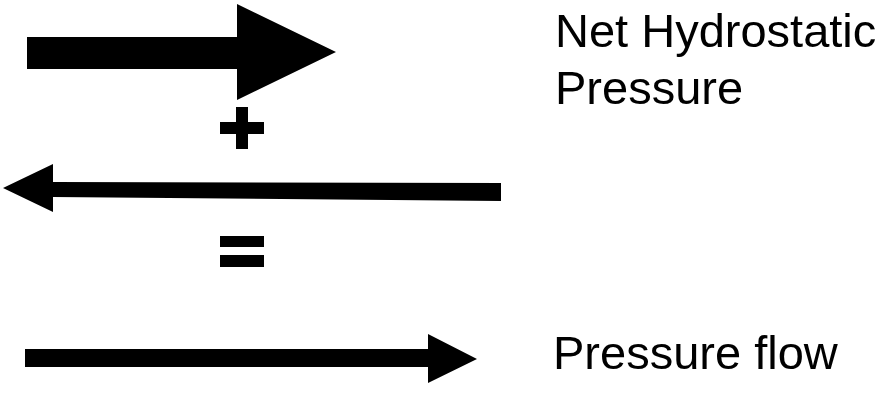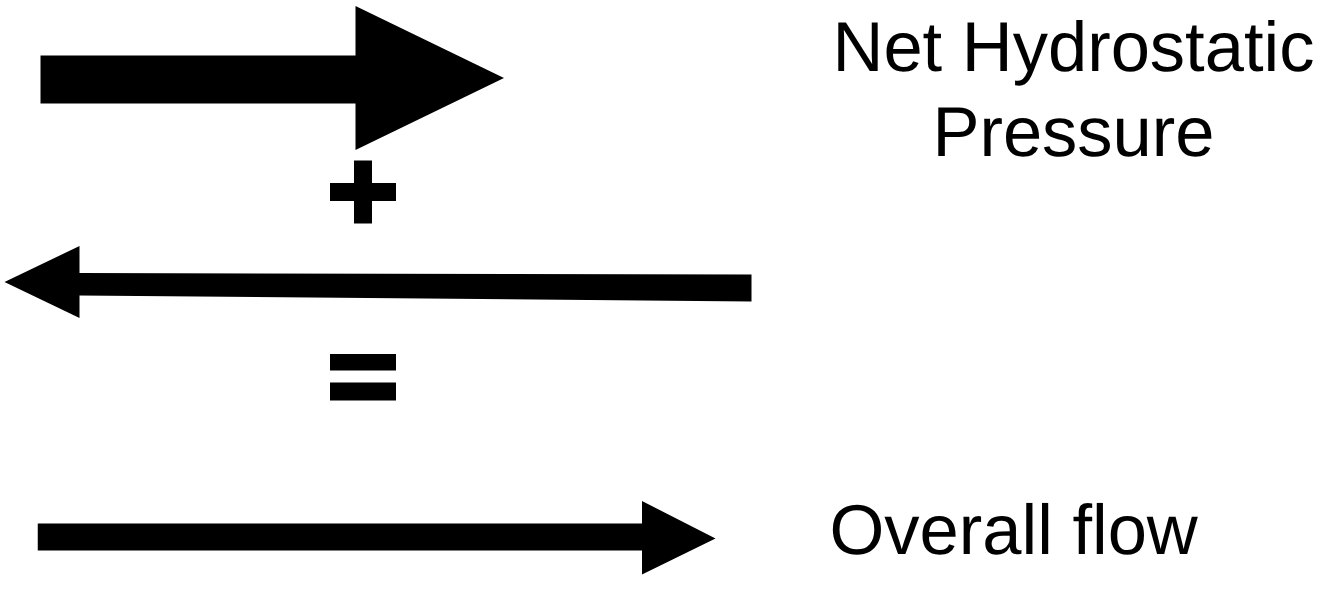--- a/index.html
+++ b/index.html
@@ -5,21 +5,20 @@
   * { margin: 0; padding: 0; box-sizing: border-box; }
   html, body { background: #ffffff; }
   body { font-family: "Liberation Sans", sans-serif; }
 
   .canvas {
     position: relative;
     width: 880px;
     height: 405px;
     background: #ffffff;
     overflow: hidden;
-    text-align: center;
   }
 
   .arrow { position: absolute; display: block; }
   .arrow polygon { fill: #000000; stroke: none; }
 
   .label {
     position: absolute;
     color: #000000;
     font-size: 47px;
     line-height: 57px;
@@ -83,16 +82,16 @@
   <div class="op op-equals">
     <span class="bar bar-top"></span>
     <span class="bar bar-bottom"></span>
     <span class="visually-hidden">=</span>
   </div>
 
   <svg class="arrow arrow-overall" width="453" height="50" viewBox="0 0 453 50" xmlns="http://www.w3.org/2000/svg" aria-hidden="true">
     <polygon points="0,15 403,15 403,0 452,25 403,49 403,33 0,33"></polygon>
   </svg>
   <div class="label label-overall">
-    <span class="line">Overall flow</span>
+    <span class="line">Pressure flow</span>
   </div>
 
 </div>
 
 </body></html>

